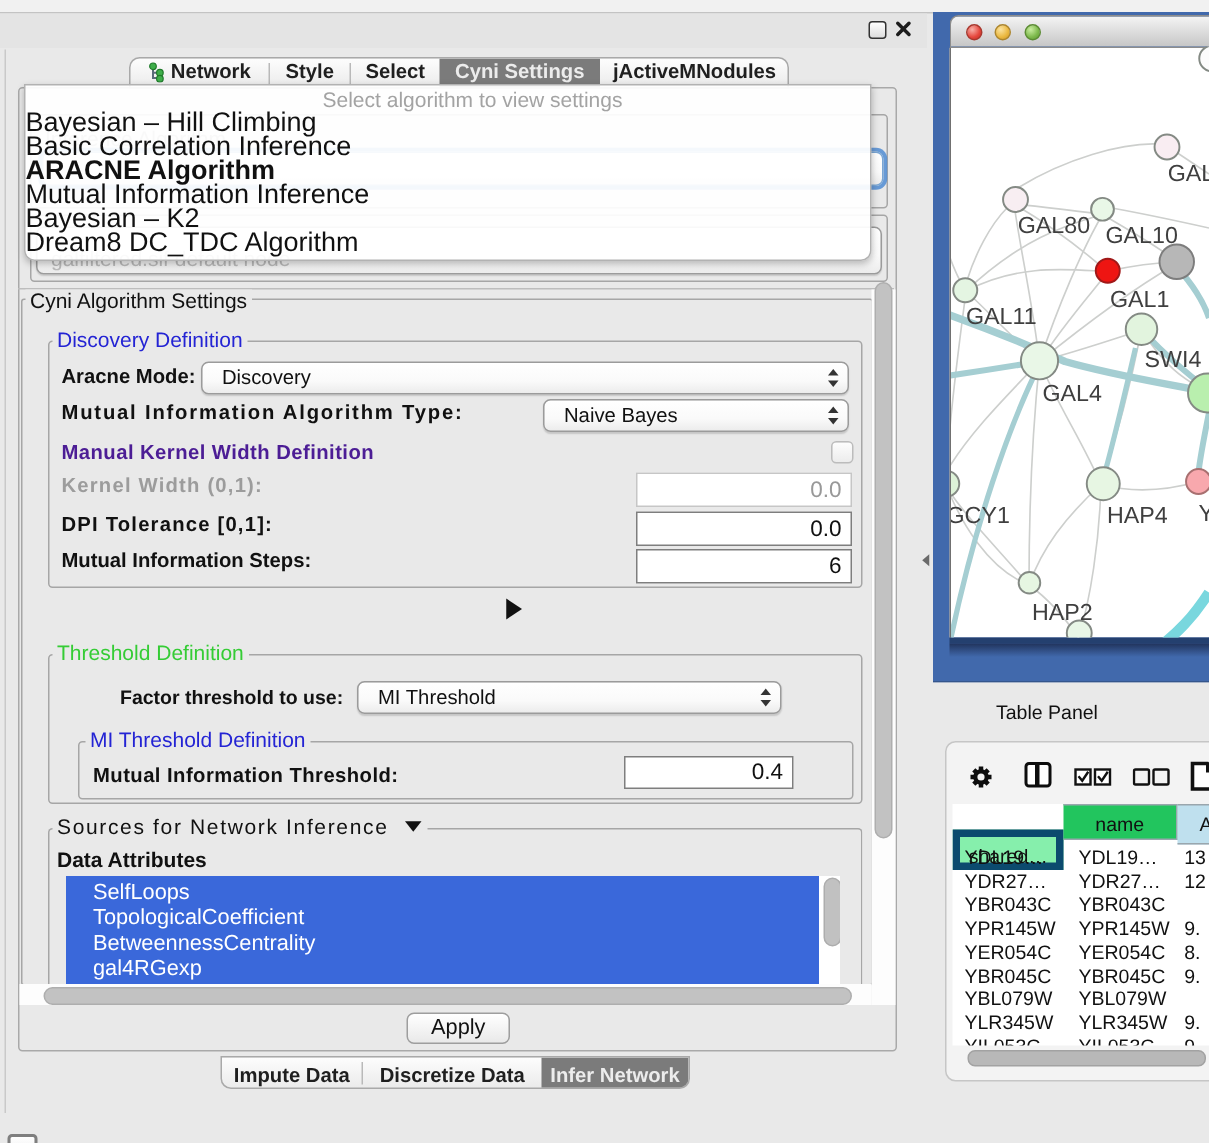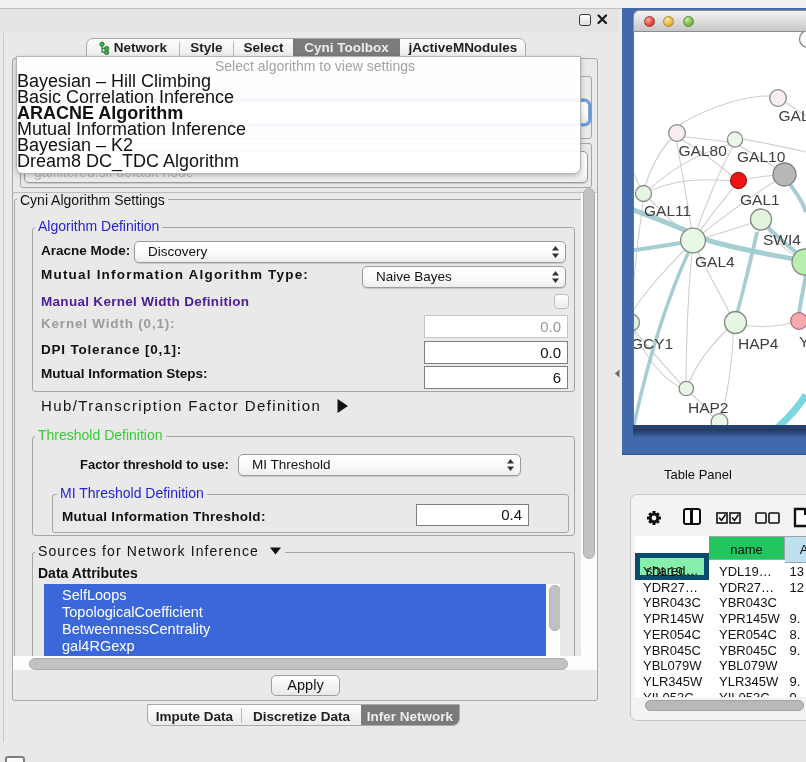--- a/index.html
+++ b/index.html
@@ -35,21 +35,21 @@
   <div class="ab" style="left:3px;top:33px;width:1px;height:709px;background:#c9c9c9;"></div>
 
   <div class="ab" style="left:12px;top:58px;width:584px;height:641px;border:1px solid #a9a9a9;border-radius:3px;"></div>
 
   <div class="ab" style="left:86px;top:37.5px;width:440px;height:21px;border:1px solid #a9a9a9;border-radius:7px 7px 0 0;background:linear-gradient(#fdfdfd,#ebebeb);overflow:hidden;white-space:nowrap;box-sizing:border-box;">
     <div class="tabseg" style="width:92px;"><svg width="12" height="14" viewBox="0 0 12 14" style="vertical-align:-3px;margin-right:3px;">
           <path d="M3 4 L3 11 L7 11 M3 7.5 L7 7.5" stroke="#5a6a7a" stroke-width="1.3" fill="none"></path>
           <circle cx="3" cy="3.2" r="2.2" fill="#3fae4a" stroke="#1f7a2a" stroke-width=".8"></circle>
           <circle cx="7.6" cy="7.5" r="2.2" fill="#3fae4a" stroke="#1f7a2a" stroke-width=".8"></circle>
           <circle cx="7.6" cy="11.5" r="2.2" fill="#3fae4a" stroke="#1f7a2a" stroke-width=".8"></circle>
-        </svg>Network</div><div class="sepv"></div><div class="tabseg" style="width:53px;">Style</div><div class="sepv"></div><div class="tabseg" style="width:59px;">Select</div><div class="tabseg seldark" style="width:107px;">Cyni Toolbox</div><div class="tabseg" style="width:126px;">jActiveMNodules</div>
+        </svg>Network</div><div class="sepv"></div><div class="tabseg" style="width:53px;">Style</div><div class="sepv"></div><div class="tabseg" style="width:59px;">Select</div><div class="tabseg seldark" style="width:107px;">Cyni Settings</div><div class="tabseg" style="width:126px;">jActiveMNodules</div>
   </div>
 
   <div class="ab grp" style="left:20px;top:76px;width:570px;height:61px;"></div>
   <div class="ab combo" style="left:28px;top:101px;width:559px;height:21px;box-shadow:0 0 0 2.5px rgba(80,140,210,.85);border-color:#7aa6d4;"></div>
   <div class="ab" style="left:30px;top:84px;color:#9a9a9a;font-size:14px;">Inference Algorithm</div>
   <div class="ab grp" style="left:20px;top:143px;width:570px;height:43px;"></div>
   <div class="ab combo" style="left:24px;top:151px;width:562px;height:30px;"></div>
   <div class="ab" style="left:34px;top:164px;color:#bbbbbb;font-size:14px;">galfiltered.sif default node</div>
 
   <div class="ab" style="left:16px;top:56px;width:563px;height:116px;background:rgba(255,255,255,.93);border:1px solid #b2b2b2;border-radius:0 0 7px 7px;box-shadow:0 2px 5px rgba(0,0,0,.25);"></div>
@@ -62,21 +62,21 @@
     Bayesian – K2<br>
     Dream8 DC_TDC Algorithm
   </div>
 
   <div class="ab" style="left:12px;top:192px;width:584px;height:1px;background:#bdbdbd;"></div>
 
   <div class="ab grp" style="left:14px;top:199px;width:566px;height:456px;border-radius:2px;"></div>
   <div class="ab gt" style="left:17px;top:192.5px;">Cyni Algorithm Settings</div>
 
   <div class="ab grp" style="left:32px;top:227px;width:541px;height:163px;"></div>
-  <div class="ab gt" style="left:35px;top:219px;color:#2424d4;">Algorithm Definition</div>
+  <div class="ab gt" style="left:35px;top:219px;color:#2424d4;">Discovery Definition</div>
 
   <div class="lbl" style="left:41px;top:243px;">Aracne Mode:</div>
   <div class="ab combo" style="left:134px;top:241px;width:430px;height:20px;">
       <span class="tx">Discovery</span>
     <svg class="ar" width="9" height="14" viewBox="0 0 9 14">
         <path d="M4.5 1 L8 5.4 L1 5.4 Z" fill="#333"></path>
         <path d="M4.5 13 L1 8.6 L8 8.6 Z" fill="#333"></path>
       </svg>
     </div>
 
@@ -94,21 +94,20 @@
 
   <div class="lbl" style="left:41px;top:316px;color:#9c9c9c;letter-spacing:0.8px;">Kernel Width (0,1):</div>
   <div class="ab fld" style="left:424px;top:315px;width:136px;height:21px;border-color:#c6c6c6;color:#999;padding-right:6px;line-height:21px;">0.0</div>
 
   <div class="lbl" style="left:41px;top:341.5px;letter-spacing:0.8px;">DPI Tolerance [0,1]:</div>
   <div class="ab fld" style="left:424px;top:340.5px;width:136px;height:21px;padding-right:6px;line-height:21px;">0.0</div>
 
   <div class="lbl" style="left:41px;top:366px;">Mutual Information Steps:</div>
   <div class="ab fld" style="left:424px;top:365.5px;width:136px;height:21px;padding-right:6px;line-height:21px;">6</div>
 
-  <div class="ab" style="left:41px;top:396.5px;font-size:15px;letter-spacing:1.4px;white-space:nowrap;">Hub/Transcription Factor Definition</div>
   <svg class="ab" style="left:335px;top:398px;" width="14" height="16" viewBox="0 0 14 16">
       <path d="M2.5 1 L13 8 L2.5 15 Z" fill="#111"></path>
     </svg>
 
   <div class="ab grp" style="left:32px;top:436px;width:541px;height:98px;"></div>
   <div class="ab gt" style="left:35px;top:428px;color:#35cc35;">Threshold Definition</div>
 
   <div class="lbl" style="left:80px;top:456.5px;font-size:13px;">Factor threshold to use:</div>
   <div class="ab combo" style="left:238px;top:454px;width:281px;height:20px;">
       <span class="tx">MI Threshold</span>

